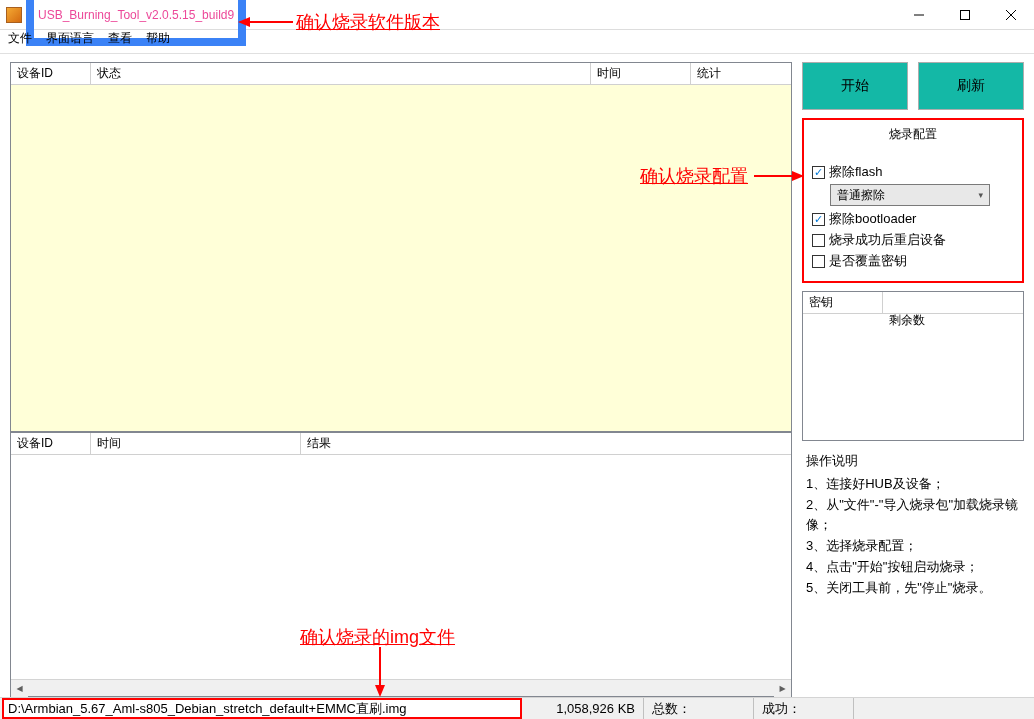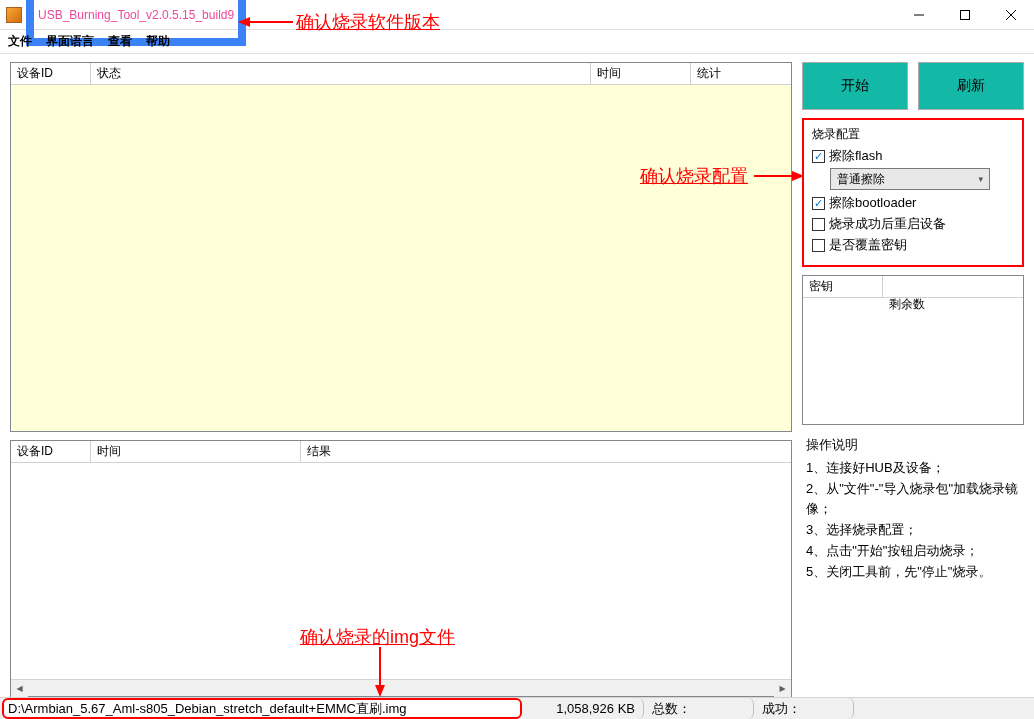--- a/index.html
+++ b/index.html
@@ -40,26 +40,24 @@
     .tc-btn {
       width: 46px; height: 30px;
       display: flex; align-items: center; justify-content: center;
       font-size: 13px;
     }
     .tc-btn svg { width: 10px; height: 10px; }
     
     .menubar {
       height: 24px;
       display: flex;
-      align-items: center;
       padding: 0 8px;
       gap: 14px;
       border-bottom: 1px solid #e0e0e0;
       font-size: 12px;
-      font-weight: bold;
     }
     .menu-item { cursor: default; }
     
     .annot {
       position: absolute;
       color: #ff0000;
       font-size: 18px;
       font-weight: normal;
       pointer-events: none;
       z-index: 100;
@@ -74,21 +72,21 @@
     .main {
       display: flex;
       height: calc(100% - 30px - 24px - 22px);
       padding: 8px 10px 0 10px;
       gap: 10px;
     }
     .left-col {
       flex: 1;
       display: flex;
       flex-direction: column;
-      gap: 8px;
+      gap: 0;
       min-width: 0;
     }
     .right-col {
       width: 222px;
       display: flex;
       flex-direction: column;
       gap: 8px;
     }
     
     .table-panel {
@@ -142,21 +140,21 @@
       font-size: 14px;
       display: flex; align-items: center; justify-content: center;
       cursor: default;
     }
     
     .fieldset {
       border: 2px solid #ff0000;
       padding: 6px 8px 8px 8px;
       font-size: 12px;
     }
-    .fieldset-title { margin-bottom: 4px; }
+    .fieldset-title { margin-bottom: 20px; text-align: center; }
     .chk-row {
       display: flex; align-items: center; gap: 4px; margin: 3px 0;
       font-size: 13px;
     }
     .chk {
       width: 13px; height: 13px; border: 1px solid #333; background: #fff;
       display: inline-flex; align-items: center; justify-content: center;
       font-size: 11px; color: #0078d7; line-height: 1;
     }
     .select {
@@ -186,21 +184,21 @@
       display: flex;
       align-items: center;
       font-size: 13px;
       background: #f0f0f0;
       border-top: 1px solid #d4d4d4;
     }
     .status-seg {
       padding: 0 8px;
       border-right: 1px solid #c0c0c0;
       height: 100%;
-      display: flex; align-items: center; border-radius: 6px;
+      display: flex; align-items: center;
     }
     .status-seg.first {
       border: 2px solid #ff0000;
       background: #fff;
       padding: 0 4px;
       margin-left: 2px;
     }
   </style>
 </head>
 <body>

